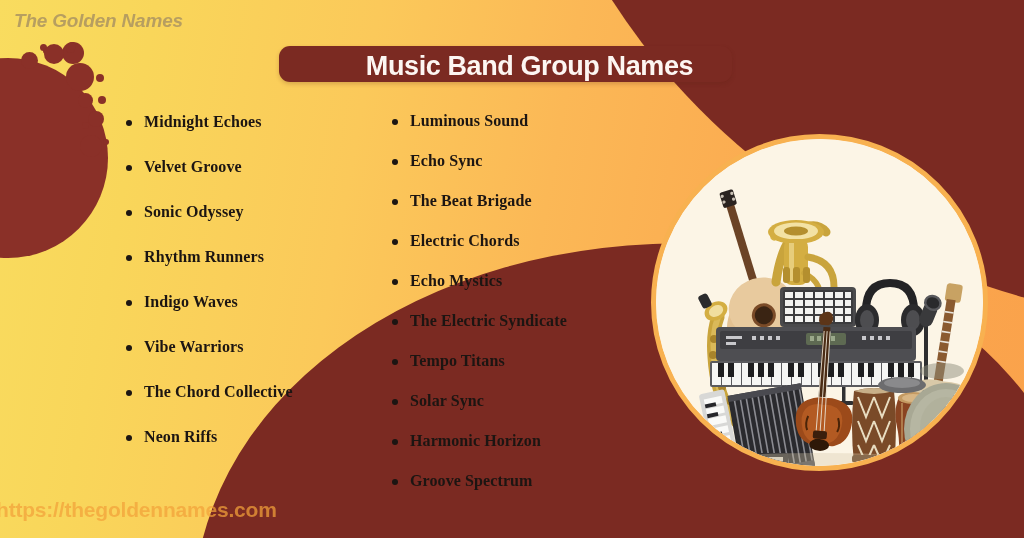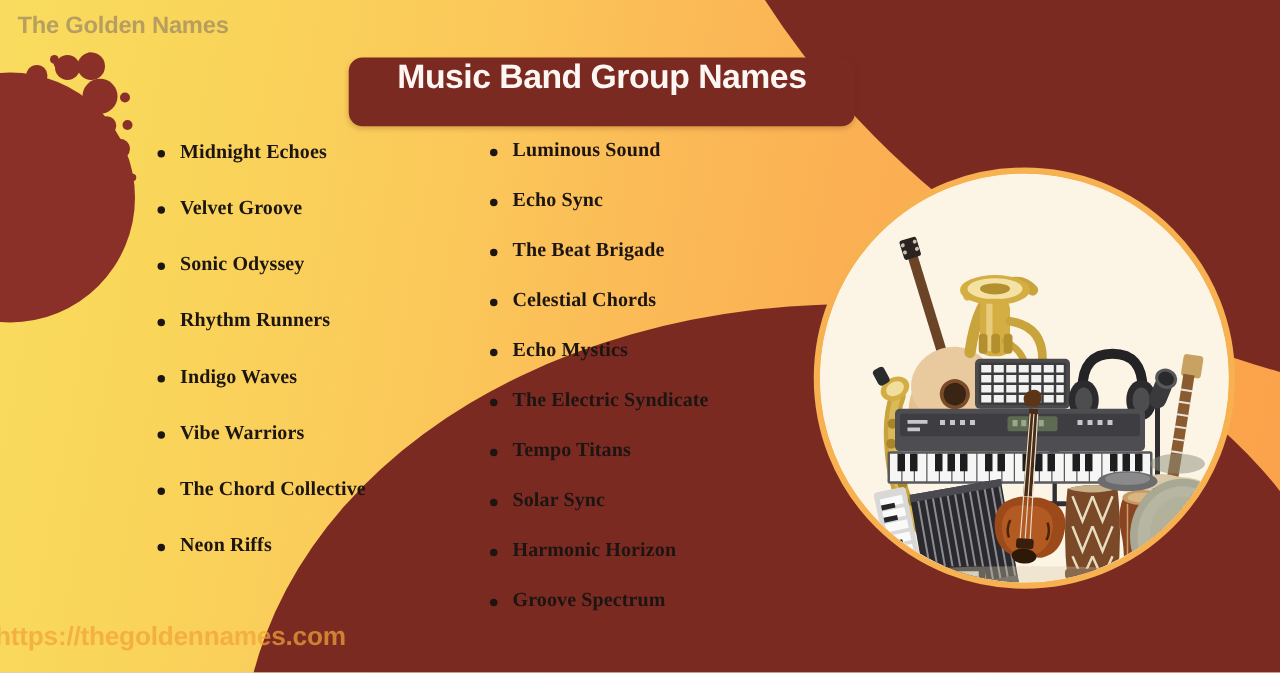--- a/index.html
+++ b/index.html
@@ -63,35 +63,37 @@
   
   .logo {
     position: absolute;
     left: 14px;
     top: 10px;
     font-size: 19px;
     font-weight: bold;
     letter-spacing: -0.2px;
     color: #B29A61;
     opacity: .92;
+    font-style: italic;
   }
 
   
   .title-banner {
     position: absolute;
     left: 279px;
     top: 46px;
     width: 405px;
-    height: 55px;
+    height: 36px;
     background: #7B2A22;
     border-radius: 11px;
     display: flex;
-    align-items: flex-start;
+    align-items: flex-end;
     justify-content: center;
     box-shadow: 0 2px 4px rgba(90,30,20,.22);
+    padding-left: 48px;
   }
   .title-banner span {
     color: #FDF6F2;
     font-size: 27px;
     font-weight: bold;
     letter-spacing: -0.4px;
     white-space: nowrap;
   }
 
   
@@ -202,21 +204,21 @@
     <li><span>Indigo Waves</span></li>
     <li><span>Vibe Warriors</span></li>
     <li><span>The Chord Collective</span></li>
     <li><span>Neon Riffs</span></li>
   </ul>
 
   <ul class="col right">
     <li><span>Luminous Sound</span></li>
     <li><span>Echo Sync</span></li>
     <li><span>The Beat Brigade</span></li>
-    <li><span>Celestial Chords</span></li>
+    <li><span>Electric Chords</span></li>
     <li><span>Echo Mystics</span></li>
     <li><span>The Electric Syndicate</span></li>
     <li><span>Tempo Titans</span></li>
     <li><span>Solar Sync</span></li>
     <li><span>Harmonic Horizon</span></li>
     <li><span>Groove Spectrum</span></li>
   </ul>
 
   <div class="photo-circle">
     <div class="photo-inner">

